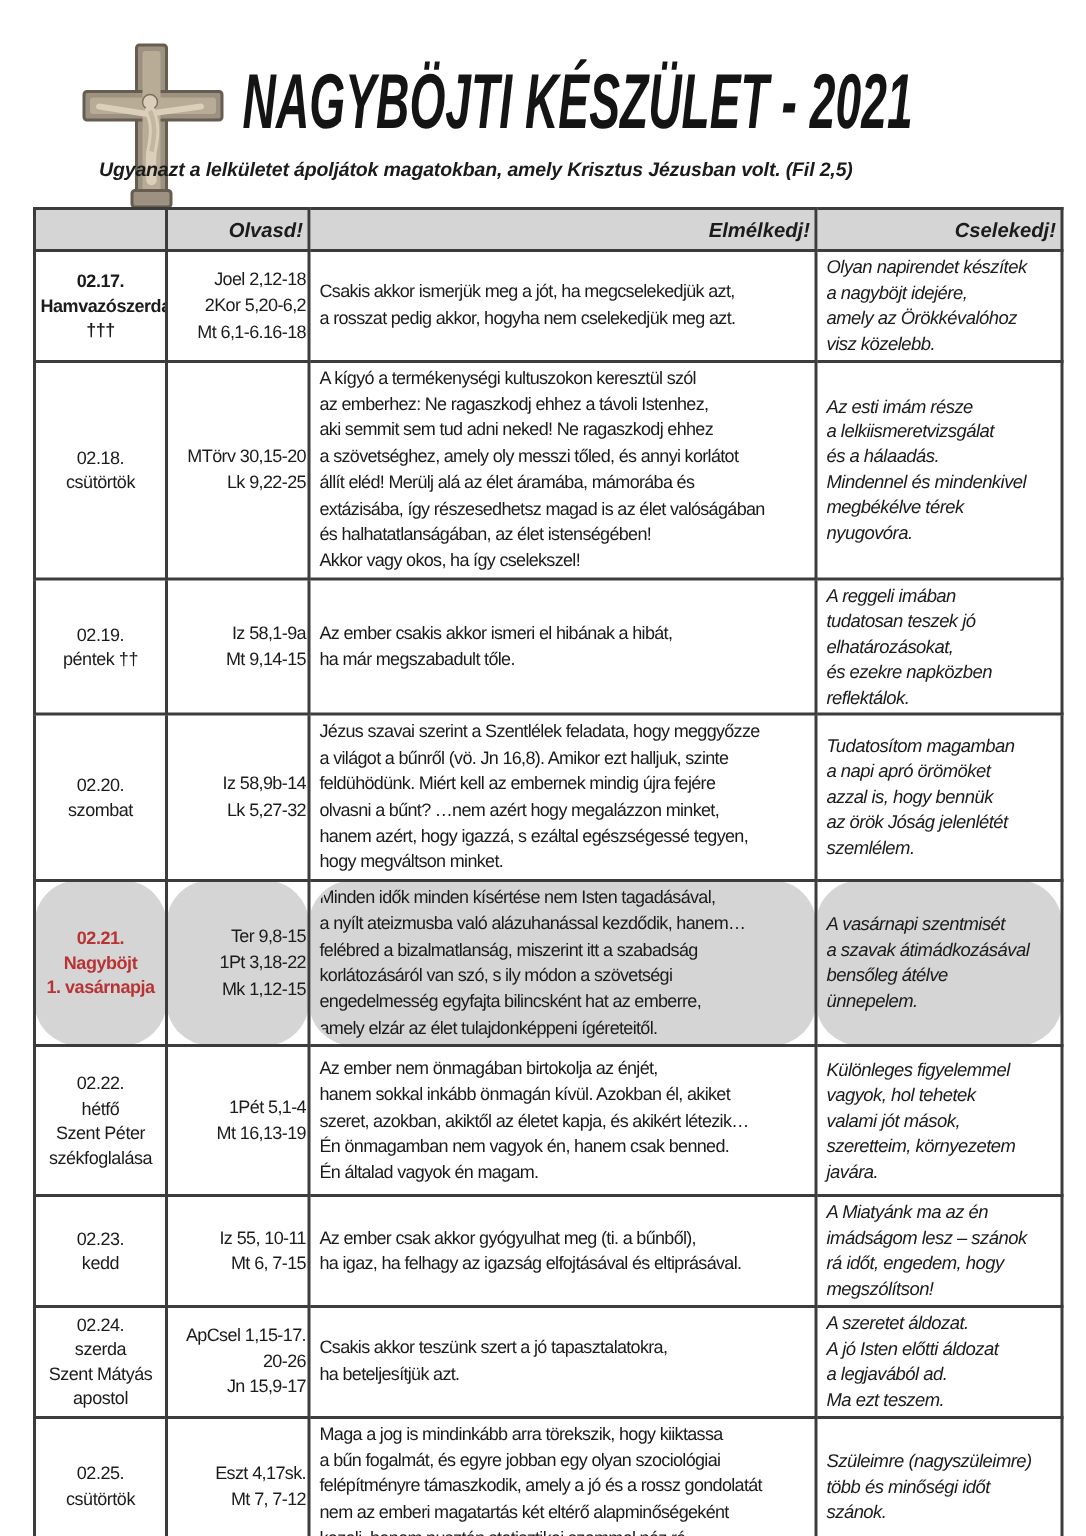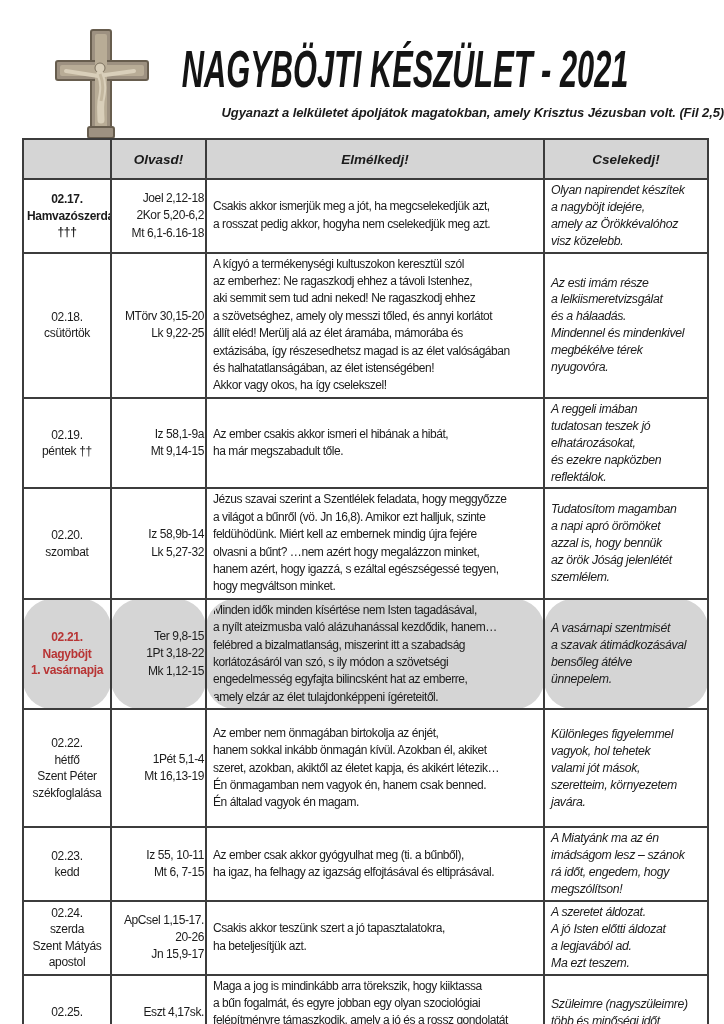--- a/index.html
+++ b/index.html
@@ -13,21 +13,21 @@
     overflow: hidden;
   }
 
   
   .crucifix {
     position: absolute; left: 52px; top: 27px;
     width: 102px; height: 114px;
   }
   .title-wrap {
     position: absolute; left: 66px; right: 0; top: 42px;
-    text-align: right;
+    text-align: left;
   }
   .doc-title {
     display: inline-block;
     font-weight: bold;
     font-style: italic;
     font-size: 44px;
     line-height: 1.05;
     letter-spacing: 0px;
     transform: scale(0.70, 1.18);
     transform-origin: center top;
@@ -56,22 +56,22 @@
     padding: 2px 3px;
     vertical-align: middle;
     white-space: pre-line;
     overflow: hidden;
   }
   .cal th {
     background: #d5d5d5;
     font-weight: bold;
     font-style: italic;
     font-size: 13.5px;
-    height: 40px;
-    text-align: center;
+    height: 28px;
+    text-align: right;
   }
   .cal td { font-size: 12.5px; line-height: 17.4px; }
 
   .c-date { text-align: center; font-size: 12px !important; letter-spacing: -0.3px; line-height: 16.6px !important; }
   .c-read { text-align: right; font-size: 12px !important; letter-spacing: -0.4px; padding: 2px 1px !important; }
   .c-med  { text-align: left; font-size: 12px !important; letter-spacing: -0.45px; padding-left: 6px !important; }
   .c-act  { font-style: italic; font-size: 12.3px !important; letter-spacing: -0.35px; padding-left: 6px !important; line-height: 16.9px !important; margin-left: 44px; }
 
   .bold { font-weight: bold; text-align: center; }
   .red  { color: #b83434; }
@@ -198,21 +198,21 @@
 a nyílt ateizmusba való alázuhanással kezdődik, hanem…
 felébred a bizalmatlanság, miszerint itt a szabadság
 korlátozásáról van szó, s ily módon a szövetségi
 engedelmesség egyfajta bilincsként hat az emberre,
 amely elzár az élet tulajdonképpeni ígéreteitől.</td>
       <td class="c-act">A vasárnapi szentmisét
 a szavak átimádkozásával
 bensőleg átélve
 ünnepelem.</td>
     </tr>
-    <tr style="height:118px">
+    <tr style="height:100px">
       <td class="c-date">02.22.
 hétfő
 Szent Péter
 székfoglalása</td>
       <td class="c-read">1Pét 5,1-4
 Mt 16,13-19</td>
       <td class="c-med">Az ember nem önmagában birtokolja az énjét,
 hanem sokkal inkább önmagán kívül. Azokban él, akiket
 szeret, azokban, akiktől az életet kapja, és akikért létezik…
 Én önmagamban nem vagyok én, hanem csak benned.

